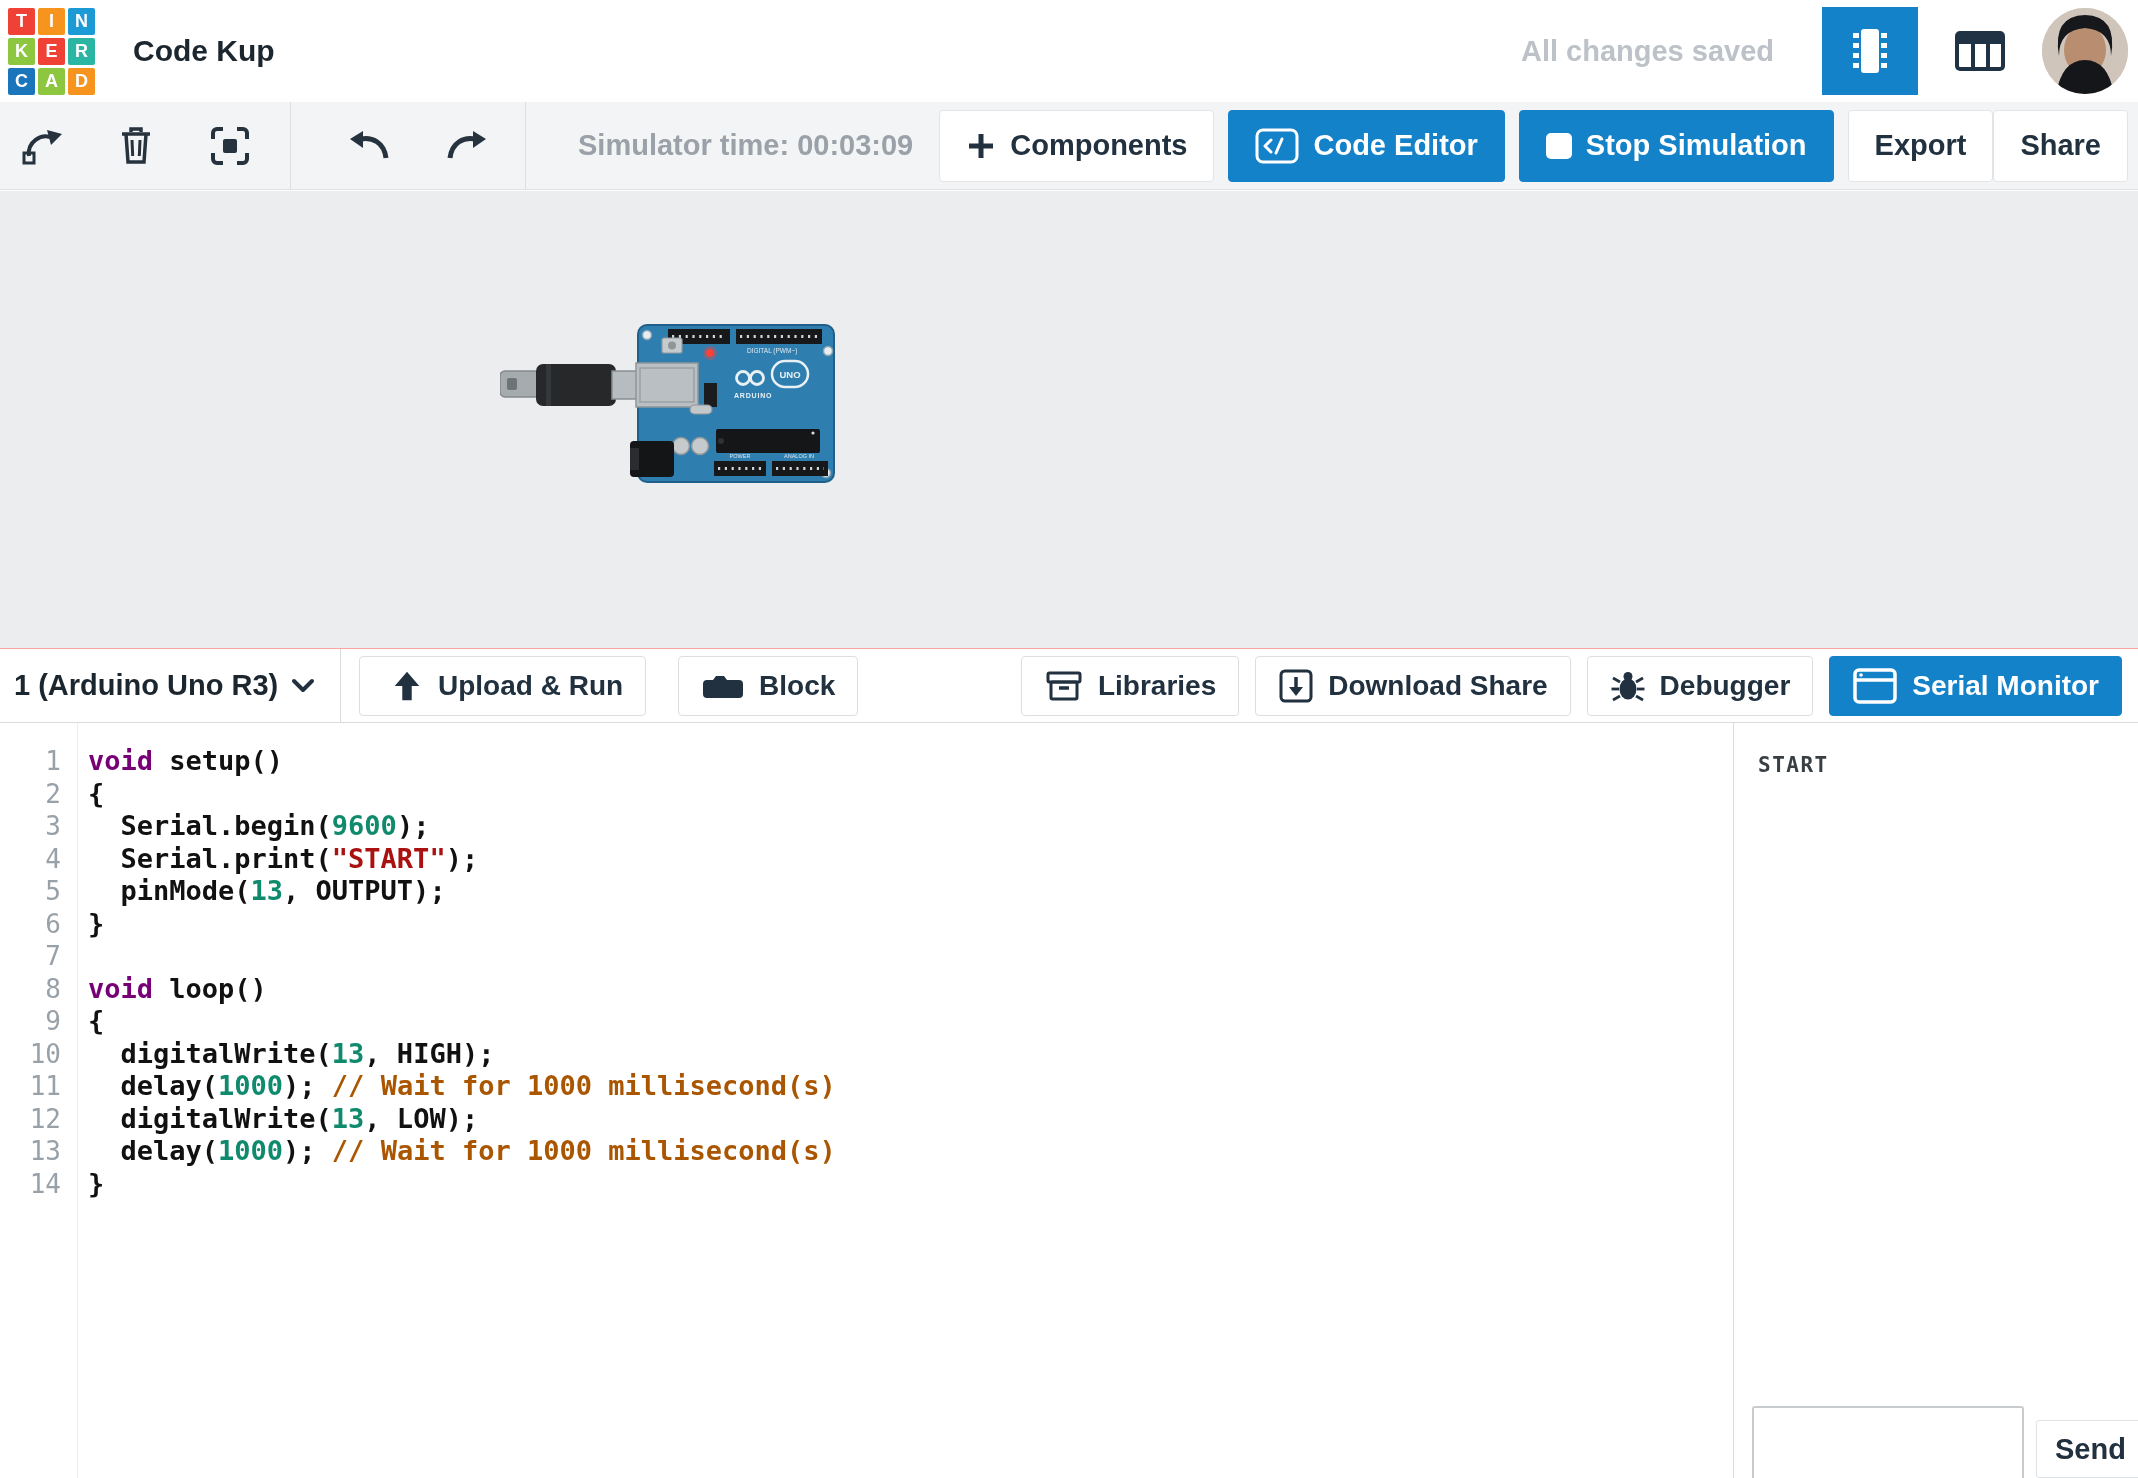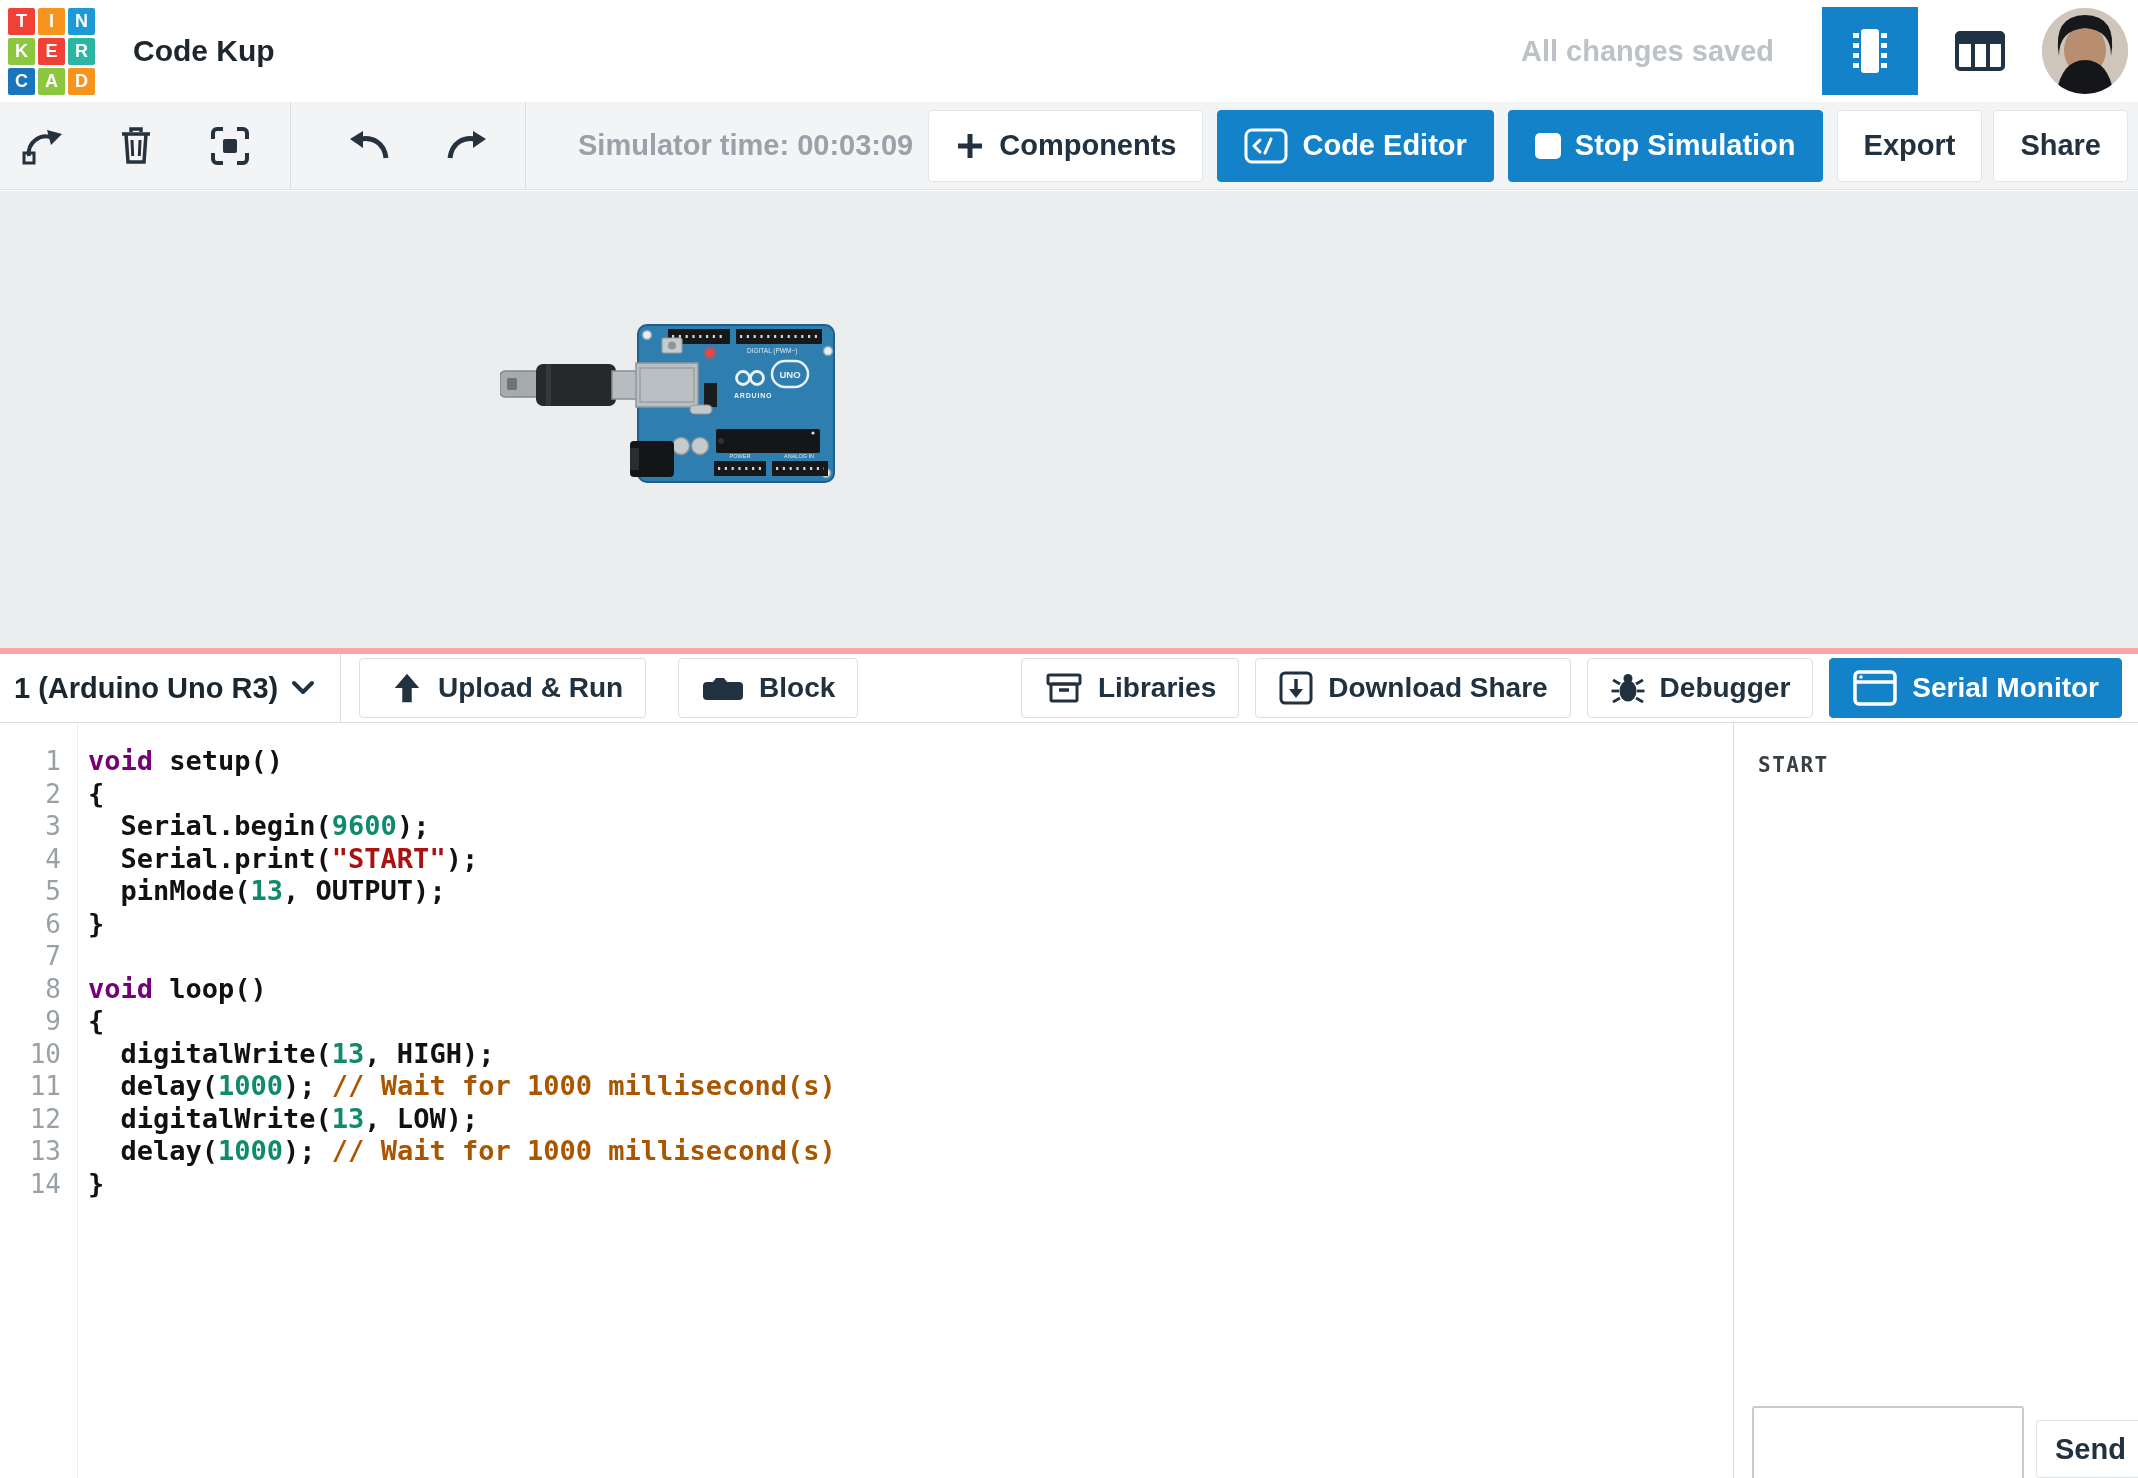--- a/index.html
+++ b/index.html
@@ -30,31 +30,31 @@
         justify-content:center;background:transparent;border:none;cursor:pointer;padding:0;}
   .tool-btn:first-child{margin-left:6px;}
   .vsep{width:1px;height:88px;background:#dcdfe2;margin:0 22px 0 24px;flex:0 0 auto;}
   .sim-time{margin-left:30px;font-size:29px;font-weight:700;color:#9aa1a8;white-space:nowrap;}
   .toolbar-right{margin-left:auto;display:flex;align-items:center;gap:14px;margin-right:10px;}
   .btn{height:72px;display:flex;align-items:center;gap:14px;padding:0 26px;font-size:29px;
         font-weight:700;border-radius:4px;border:1px solid transparent;cursor:pointer;
         font-family:"Liberation Sans",sans-serif;white-space:nowrap;}
   .btn.blue{background:var(--accent,#1482c8);color:#fff;border-color:var(--accent,#1482c8);}
   .btn.white{background:#fff;color:#22313f;border-color:#e2e4e6;}
-  .btn-pair{display:flex;gap:11px;}
+  .btn-pair{display:flex;gap:0;}
   .stop-sq{width:26px;height:26px;background:#fff;border-radius:5px;display:inline-block;}
 
   
   .canvas{position:absolute;left:0;top:191px;width:100%;height:457px;background:#ebedee;}
   .arduino{position:absolute;left:500px;top:130px;}
   .arduino text{font-family:"Liberation Sans",sans-serif;}
 
   
   .codebar{position:absolute;left:0;top:648px;width:100%;height:75px;background:#fff;
-        border-top:6px solid #fca5a5;border-bottom:1px solid #d9dcde;display:flex;align-items:center;}
+        border-top:1px solid #fca5a5;border-bottom:1px solid #d9dcde;display:flex;align-items:center;}
   .board-select{width:341px;height:100%;border-right:1px solid #d9dcde;display:flex;
         align-items:center;justify-content:space-between;padding:0 24px 0 14px;cursor:pointer;}
   .board-select span{font-size:29px;font-weight:700;color:#1c262e;}
   .cbtn{height:60px;display:flex;align-items:center;gap:14px;padding:0 22px;font-size:28px;
         font-weight:700;color:#22313f;background:#fff;border:1px solid #dcdfe1;border-radius:4px;
         cursor:pointer;font-family:"Liberation Sans",sans-serif;white-space:nowrap;}
   .cbtn.blue{background:var(--accent,#1482c8);color:#fff;border-color:var(--accent,#1482c8);}
   .cbtn.ml18{margin-left:18px;padding-left:30px;} .cbtn.ml20{margin-left:32px;}
   .code-right{margin-left:auto;display:flex;align-items:center;gap:16px;margin-right:16px;}
 

